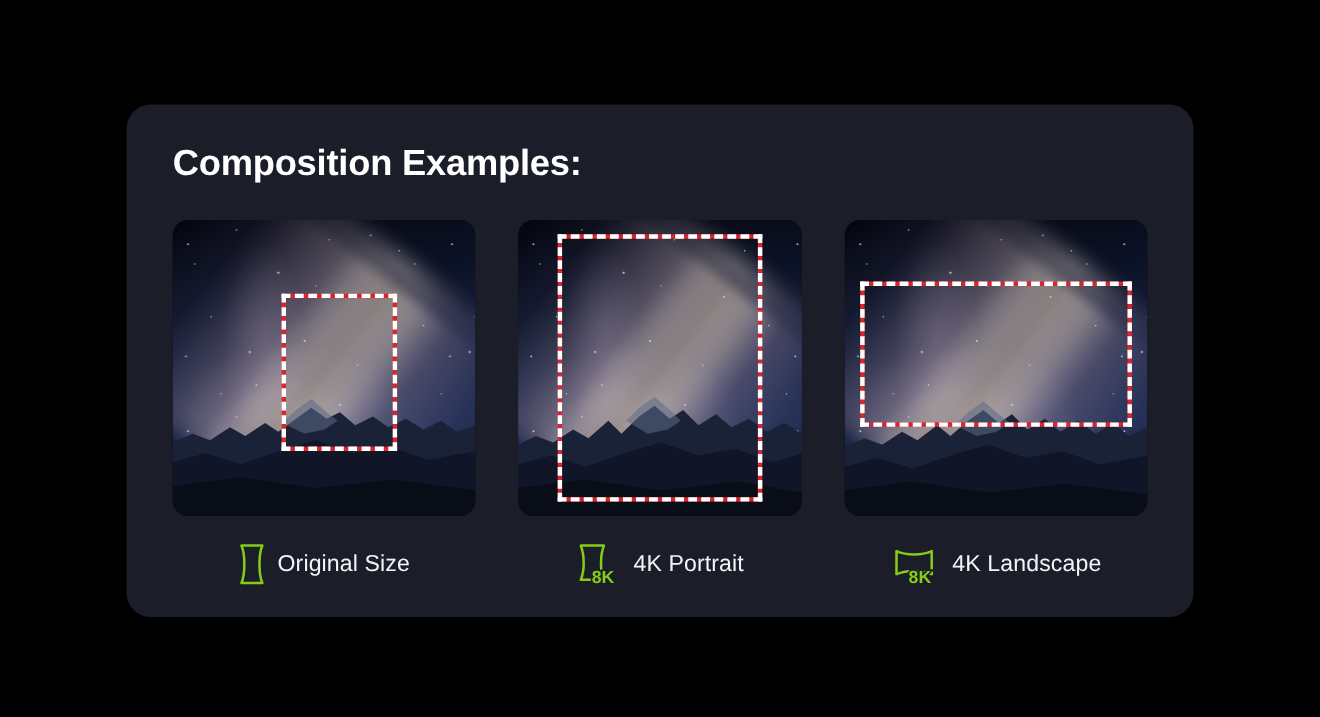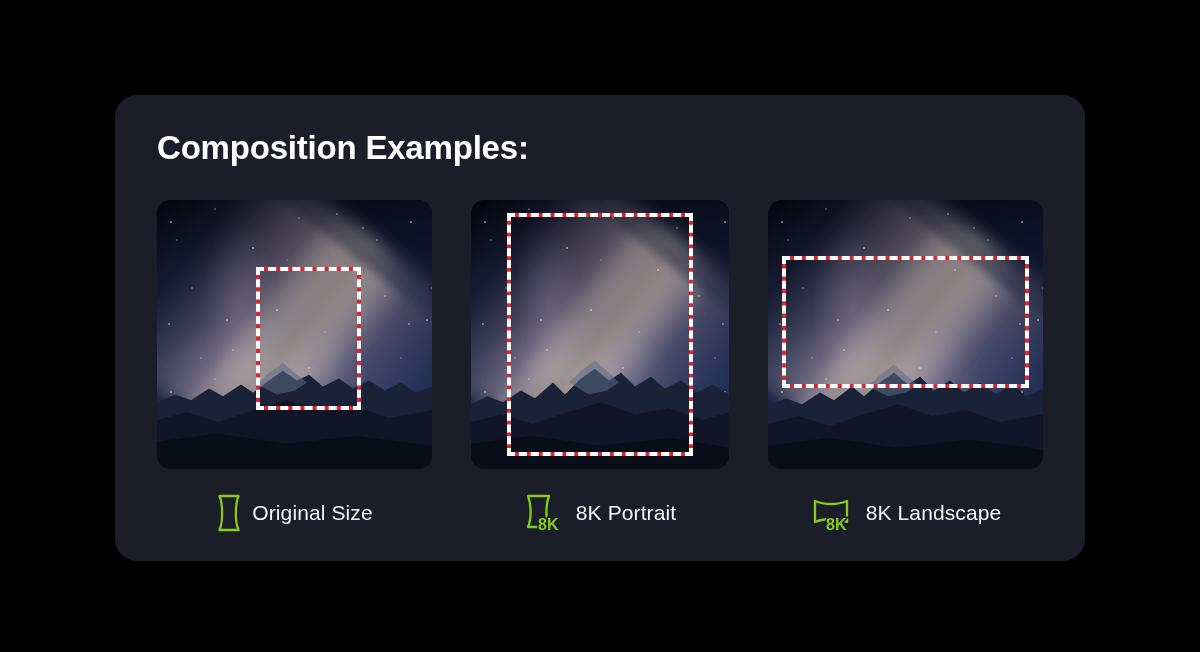--- a/index.html
+++ b/index.html
@@ -271,21 +271,21 @@
           <div class="crop portrait"></div>
         </div>
 
         <div class="caption">
           <span class="frame-icon">
             <svg width="42" height="42" viewBox="0 0 42 42">
               <path d="M4,4 L25,4 C21.5,13 21.5,27 25,35 L4,35 C7.5,27 7.5,13 4,4 Z" fill="none" stroke="currentColor" stroke-width="2.3" stroke-linejoin="round"></path>
               <text x="14" y="38" font-family="'Liberation Sans', sans-serif" font-size="16" font-weight="bold" fill="currentColor" stroke="#1b1e29" stroke-width="3" paint-order="stroke">8K</text>
             </svg>
           </span>
-          <span class="caption-label">8K Portrait</span>
+          <span class="caption-label">4K Portrait</span>
         </div>
       </div>
 
       <div class="example">
         <div class="thumb">
           <div class="sky"></div>
           <div class="mw"></div>
           <div class="mw b"></div>
           <div class="dustlane"></div>
           <div class="stars"></div>
@@ -301,19 +301,19 @@
           <div class="crop landscape"></div>
         </div>
 
         <div class="caption">
           <span class="frame-icon">
             <svg width="46" height="42" viewBox="0 0 46 42">
               <path d="M5,9 C14,13 28,13 37,9 L37,30 C28,26 14,26 5,30 Z" fill="none" stroke="currentColor" stroke-width="2.3" stroke-linejoin="round"></path>
               <text x="16" y="38" font-family="'Liberation Sans', sans-serif" font-size="16" font-weight="bold" fill="currentColor" stroke="#1b1e29" stroke-width="3" paint-order="stroke">8K</text>
             </svg>
           </span>
-          <span class="caption-label">8K Landscape</span>
+          <span class="caption-label">4K Landscape</span>
         </div>
       </div>
 
     </div>
   </div>
 </div>
 
 </body></html>

